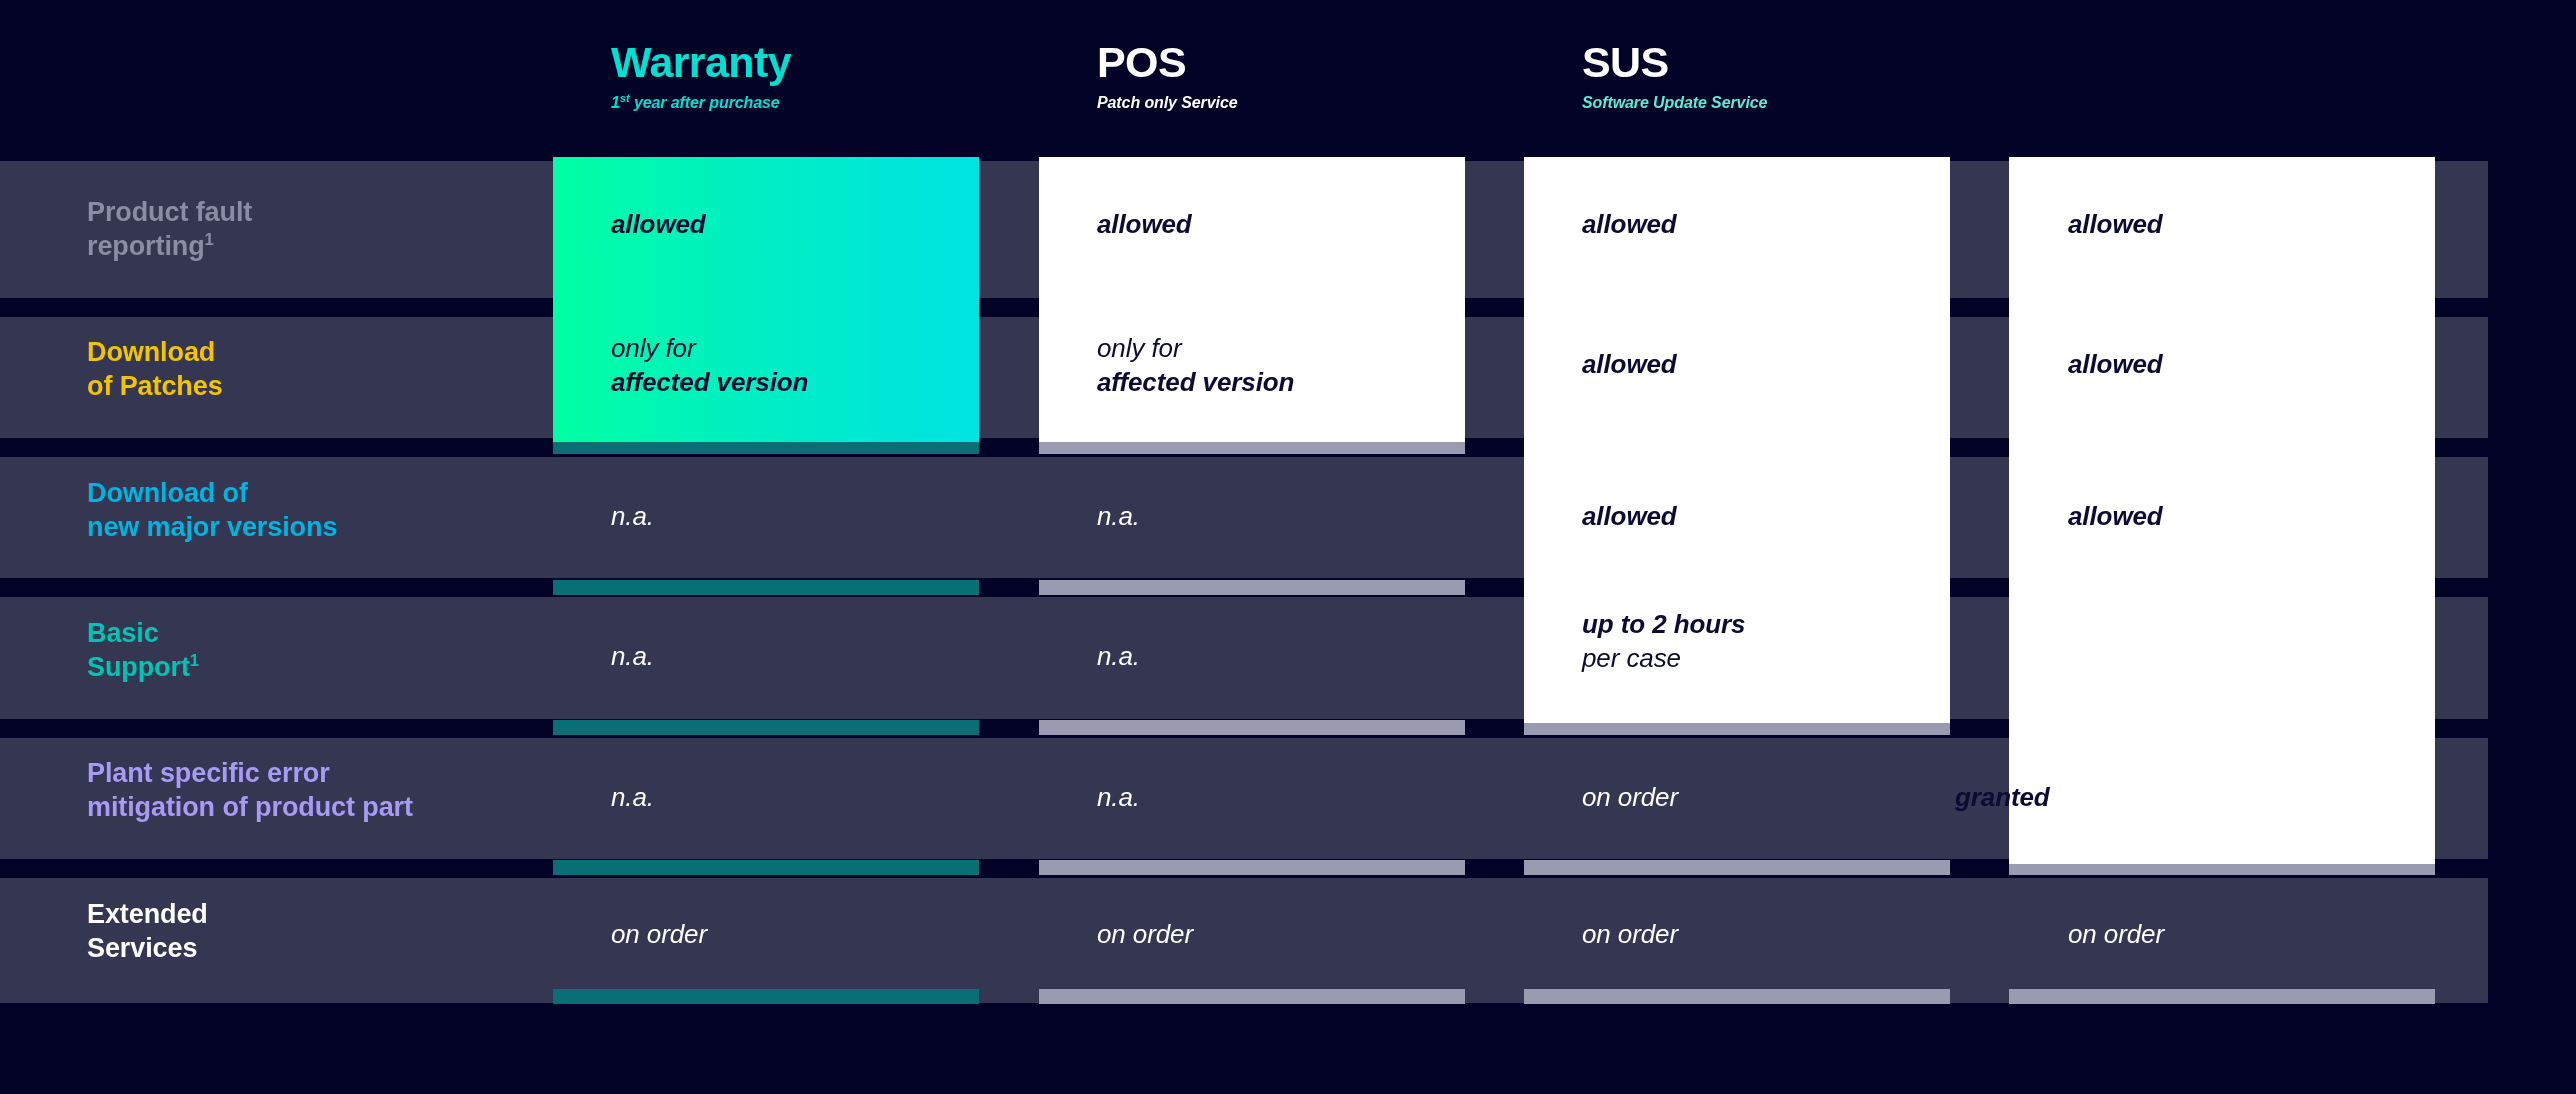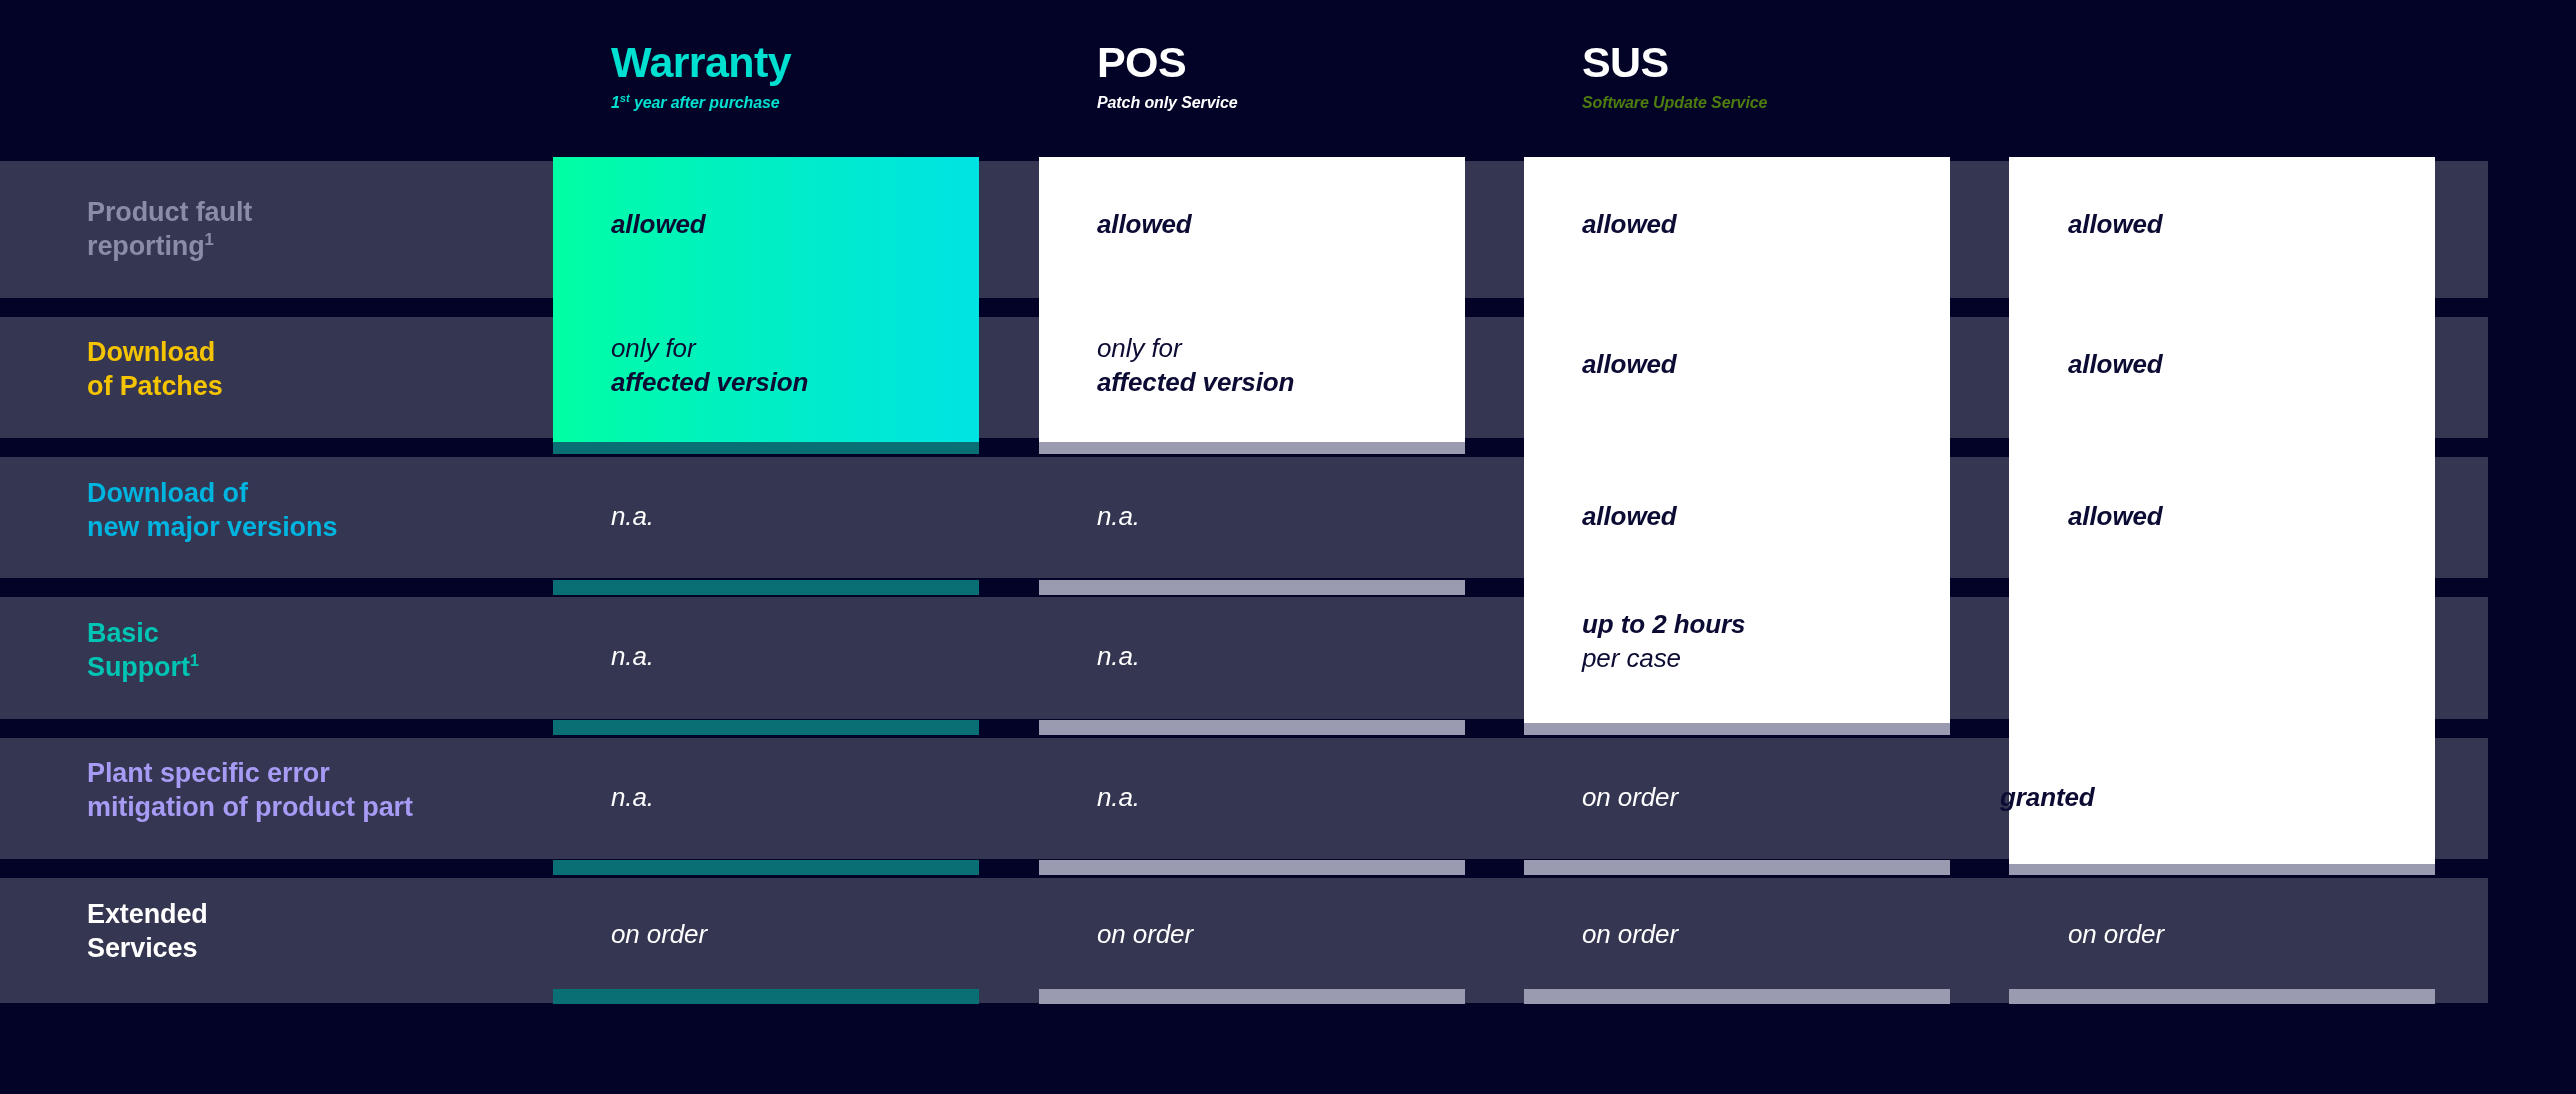--- a/index.html
+++ b/index.html
@@ -151,21 +151,21 @@
   <div class="col-head" style="left:611px;">
     <div class="abbr" style="color:#00e0d0;">Warranty</div>
     <div class="sub" style="color:#00e0d0;"><span>1</span><sup>st</sup><span> year after purchase</span></div>
   </div>
   <div class="col-head" style="left:1097px;">
     <div class="abbr" style="color:#ffffff;">POS</div>
     <div class="sub" style="color:#ffffff;"><span>Patch only Service</span></div>
   </div>
   <div class="col-head" style="left:1582px;">
     <div class="abbr" style="color:#ffffff;">SUS</div>
-    <div class="sub" style="color:#4d7c0f;"><span>Software Update Service</span></div>
+    <div class="sub" style="color:#5eead4;"><span>Software Update Service</span></div>
   </div>
 
   <div class="row-label" style="top:195px;color:#8b8da6;"><span>Product fault
 reporting</span><sup>1</sup></div>
   <div class="row-label" style="top:335px;color:#f5c400;"><span>Download
 of Patches</span><sup></sup></div>
   <div class="row-label" style="top:476px;color:#00b4e0;"><span>Download of
 new major versions</span><sup></sup></div>
   <div class="row-label" style="top:616px;color:#00c4b4;"><span>Basic
 Support</span><sup>1</sup></div>
@@ -236,21 +236,21 @@
 
   <div class="cell cell-dark" style="left:2068px;top:208px;">
     <span class="b">allowed</span>
   </div>
   <div class="cell cell-dark" style="left:2068px;top:348px;">
     <span class="b">allowed</span>
   </div>
   <div class="cell cell-dark" style="left:2068px;top:500px;">
     <span class="b">allowed</span>
   </div>
-  <div class="cell cell-dark" style="left:2000px;top:781px;">
+  <div class="cell cell-dark" style="left:1955px;top:781px;">
     <span class="b">granted</span>
   </div>
   <div class="cell cell-light" style="left:2068px;top:918px;">
     <span class="n">on order</span>
   </div>
 
 </div>
 
 
 </body></html>

